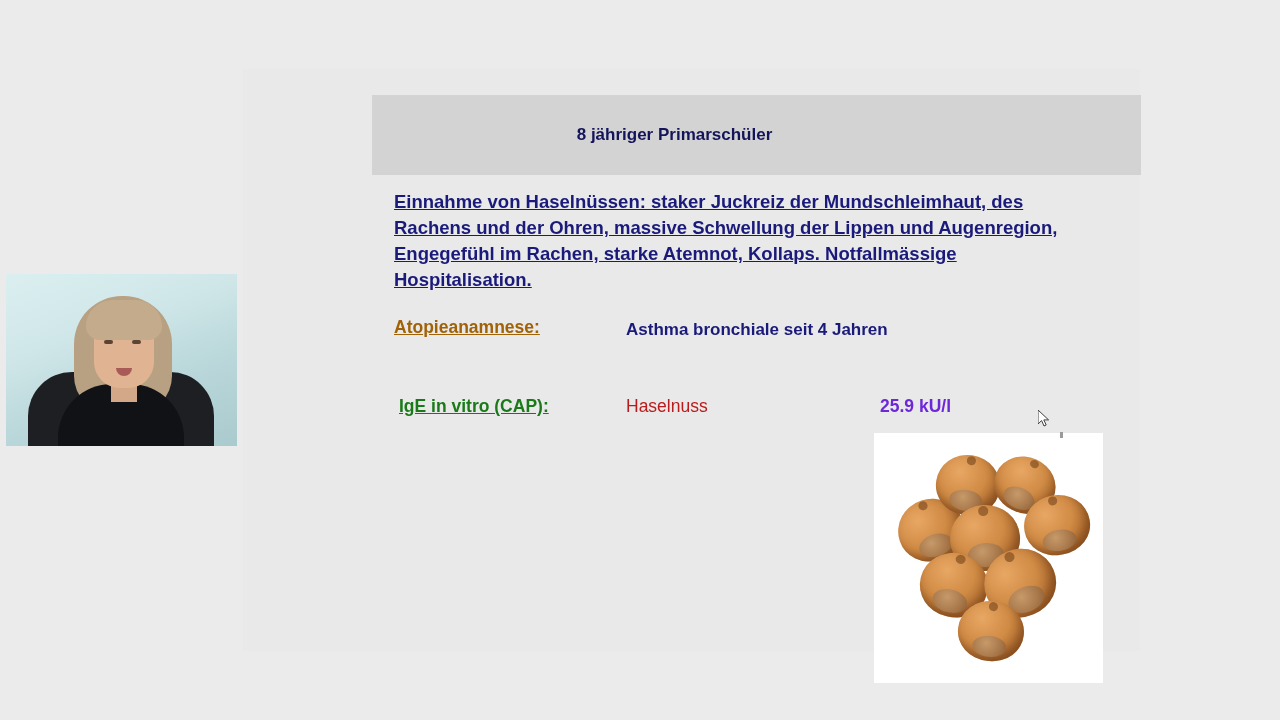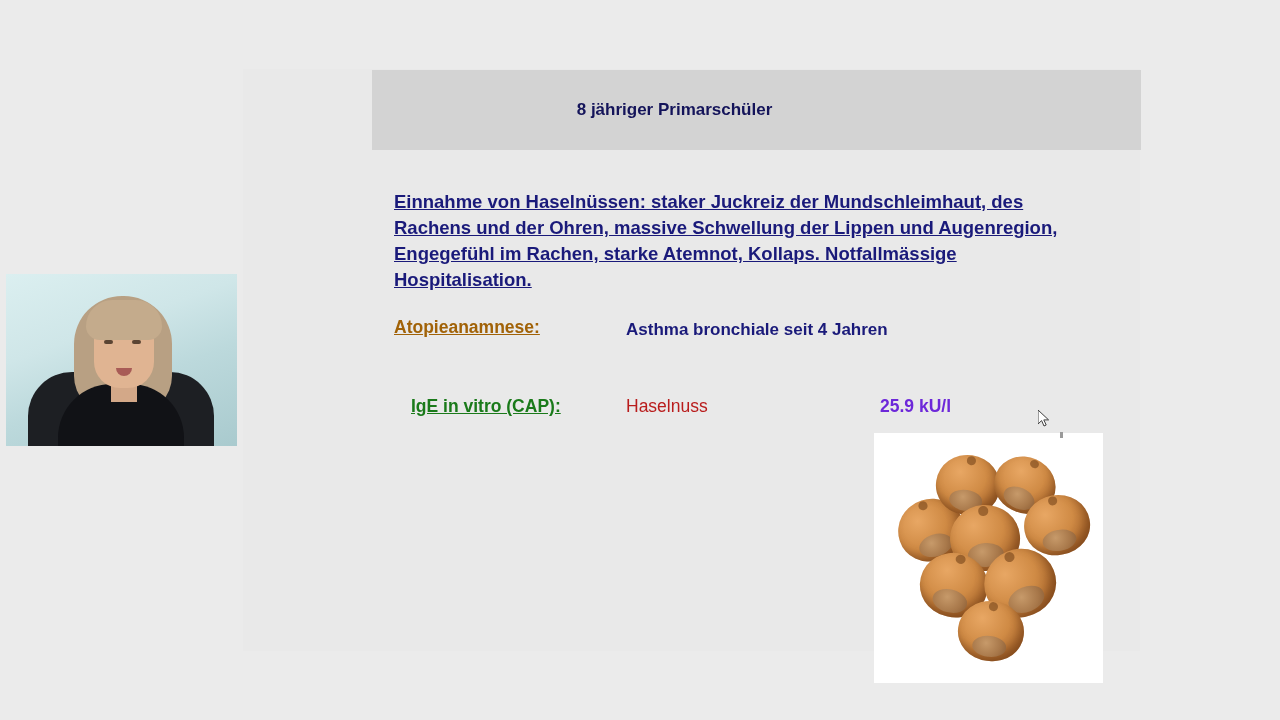--- a/index.html
+++ b/index.html
@@ -109,21 +109,21 @@
     left: 243px;
     top: 69px;
     width: 897px;
     height: 582px;
     background: #e9e9e9;
   }
 
   #slide-title-band {
     position: absolute;
     left: 129px;
-    top: 1px;
+    top: 26px;
     width: 769px;
     height: 80px;
     background: #d3d3d3;
   }
   #slide-title-text {
     position: absolute;
     left: 0;
     top: 0;
     width: 605px;
     height: 80px;
@@ -164,21 +164,21 @@
     left: 383px;
     top: 248px;
     width: 430px;
     font-size: 17px;
     line-height: 26px;
     font-weight: bold;
     color: #1a1a7a;
   }
 
   #ige-label {
-    left: 168px;
+    left: 156px;
     top: 327px;
     font-size: 17.5px;
     font-weight: bold;
     color: #1a7a1a;
     text-decoration: underline;
   }
   #ige-allergen {
     left: 383px;
     top: 327px;
     font-size: 17.5px;

